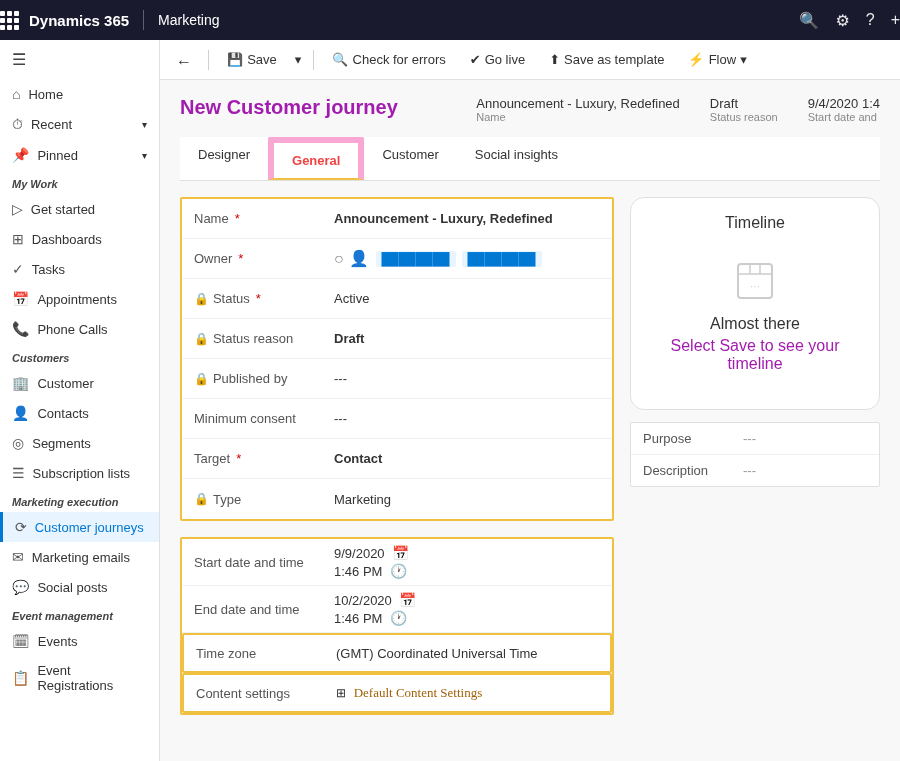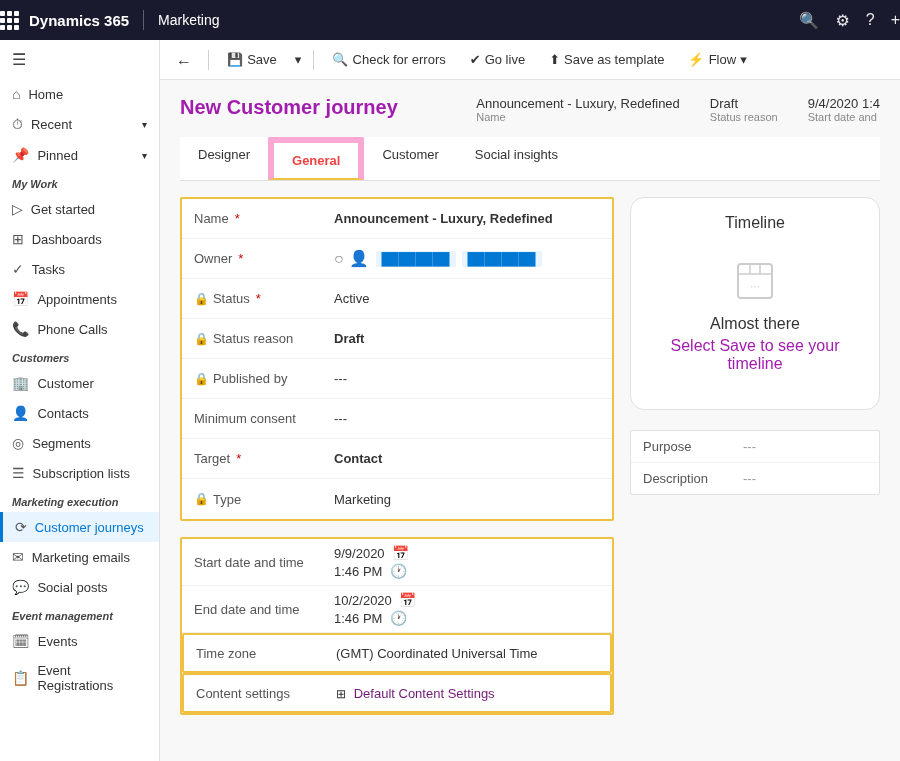--- a/index.html
+++ b/index.html
@@ -230,21 +230,21 @@
       gap: 4px;
     }
     .form-label .required { color: #c00; margin-left: 2px; }
     .form-label .lock-icon { font-size: 12px; color: #888; }
     .form-value {
       flex: 1;
       font-size: 13px;
       color: #333;
     }
     .form-value.bold { font-weight: 600; }
-    .form-value.link { color: #701a75; cursor: pointer; text-decoration: none; }
+    .form-value.link { color: #a16207; cursor: pointer; text-decoration: none; font-family: Liberation Serif, serif; }
 
     
     .owner-value {
       display: flex;
       align-items: center;
       gap: 6px;
     }
     .owner-name {
       color: #0078d4;
       background: #e8f4ff;
@@ -278,21 +278,21 @@
     .timeline-subtitle {
       font-size: 16px;
       color: #a21caf;
     }
 
     
     .purpose-section {
       background: white;
       border: 1px solid #e0e0e0;
       border-radius: 2px;
-      margin-top: 20px;
+      margin-top: 12px;
     }
     .purpose-row {
       display: flex;
       align-items: center;
       padding: 8px 12px;
       border-bottom: 1px solid #f0f0f0;
     }
     .purpose-row:last-child { border-bottom: none; }
     .purpose-label {
       width: 100px;

